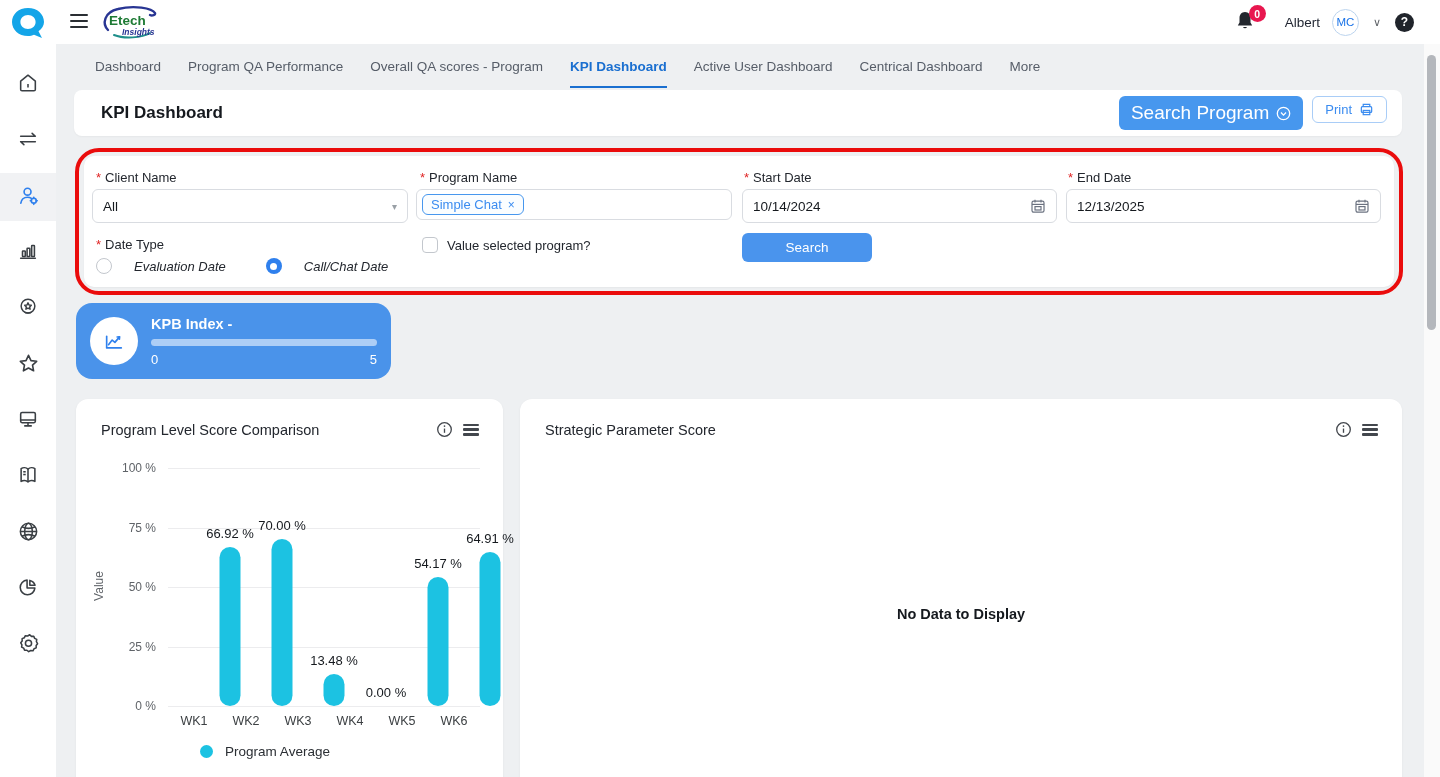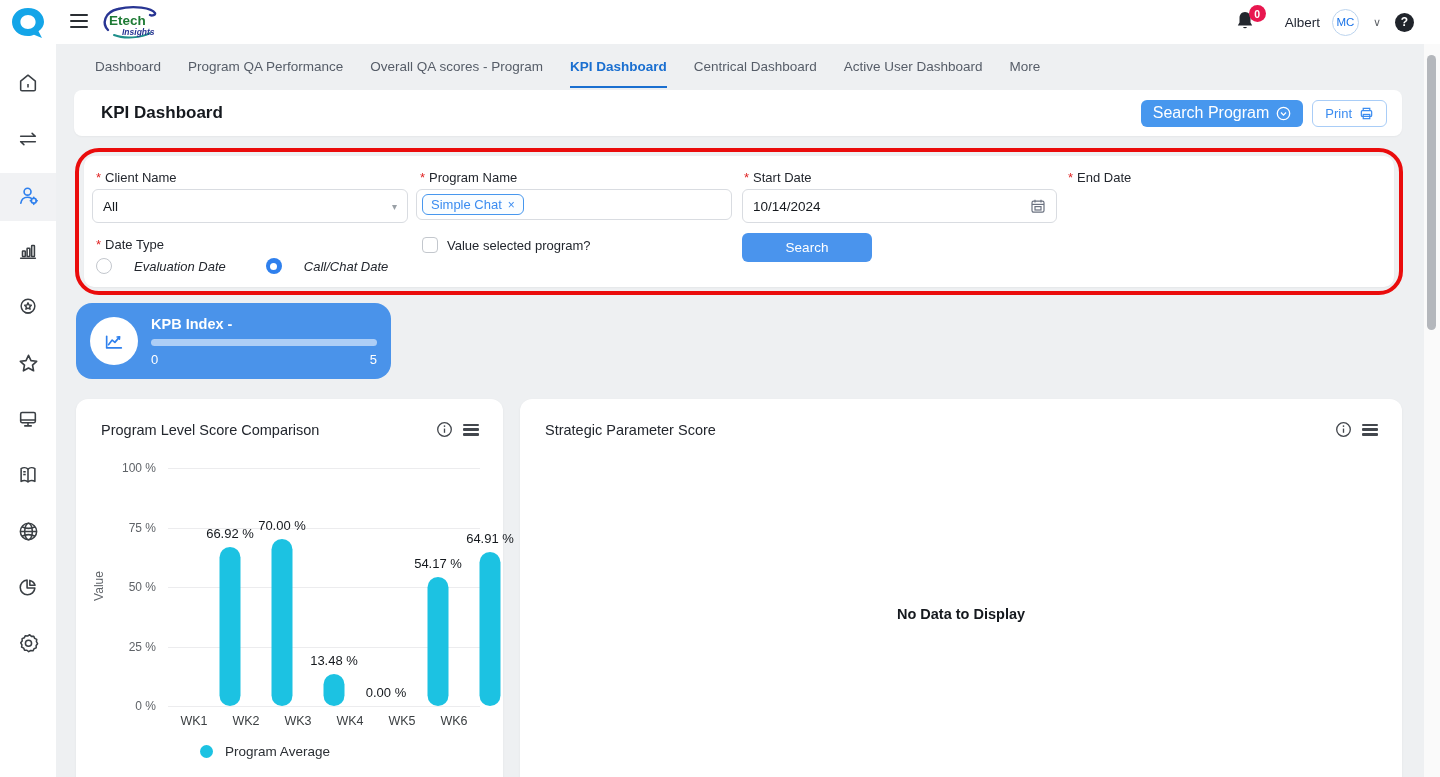--- a/index.html
+++ b/index.html
@@ -39,22 +39,22 @@
   .tabs { position:absolute; left:39px; top:0; height:44px; display:flex; gap:27px; align-items:center; }
   .tab { font-size:13.5px; color:#565d68; cursor:pointer; height:44px; display:flex; align-items:center;
     border-bottom:2.5px solid transparent; padding-top:2px; }
   .tab.active { color:#1a6fd0; border-bottom-color:#1a6fd0; font-weight:bold; }
 
   
   .title-card { position:absolute; left:18px; top:46px; width:1328px; height:46px; background:#fff; border-radius:8px;
     box-shadow:0 1px 2px rgba(0,0,0,0.04); display:flex; align-items:center; }
   .page-title { font-size:17px; font-weight:bold; color:#15191e; margin-left:27px; }
   .title-actions { margin-left:auto; margin-right:15px; display:flex; gap:9px; }
-  .btn-primary { background:#4797ee; color:#fff; border:none; border-radius:6px; height:27px; padding:0 12px;
-    font-size:16px; display:flex; align-items:center; gap:7px; cursor:pointer; font-family:inherit; }
+  .btn-primary { background:#4797ee; color:#fff; border:none; border-radius:6px; height:34px; padding:0 12px;
+    font-size:19px; display:flex; align-items:center; gap:7px; cursor:pointer; font-family:inherit; }
   .btn-outline { background:#fff; color:#3b8cf0; border:1px solid #a9cdf7; border-radius:6px; height:27px; padding:0 12px;
     font-size:13px; display:flex; align-items:center; gap:7px; cursor:pointer; font-family:inherit; }
 
   
   .red-annotation { position:absolute; left:19px; top:104px; width:1328px; height:147px; border:4px solid #ea0c0c;
     border-radius:24px; pointer-events:none; z-index:15; }
 
   
   .filter-card { position:absolute; left:28px; top:112px; width:1310px; height:131px; background:#fff; border-radius:10px;
     box-shadow:0 1px 2px rgba(0,0,0,0.04); }
@@ -220,22 +220,22 @@
   </div>
 </div>
 
 <div class="content">
 
   <div class="tabs" id="tabbar">
       <div class="tab">Dashboard</div>
       <div class="tab">Program QA Performance</div>
       <div class="tab">Overall QA scores - Program</div>
       <div class="tab active">KPI Dashboard</div>
+      <div class="tab">Active User Dashboard</div>
       <div class="tab">Centrical Dashboard</div>
-      <div class="tab">Active User Dashboard</div>
       <div class="tab">More</div>
     </div>
 
   <div class="title-card">
     <div class="page-title">KPI Dashboard</div>
     <div class="title-actions">
       <button class="btn-primary">
         <span>Search Program</span>
         <svg width="15" height="15" viewBox="0 0 16 16" fill="none" stroke="#fff" stroke-width="1.4">
             <circle cx="8" cy="8" r="6.6"></circle>
@@ -276,20 +276,30 @@
       <svg class="cal" width="16" height="16" viewBox="0 0 16 16" fill="none" stroke="#6b7280" stroke-width="1.2">
           <rect x="2" y="3.2" width="12" height="11" rx="1.6"></rect>
           <line x1="5" y1="1.8" x2="5" y2="4.4"></line>
           <line x1="11" y1="1.8" x2="11" y2="4.4"></line>
           <line x1="2" y1="6.4" x2="14" y2="6.4"></line>
           <rect x="5" y="8.6" width="6" height="3.4"></rect>
         </svg>
     </div>
 
     <div class="f-label" style="left:984px; top:14px;"><span class="req">*</span><span>End Date</span></div>
+    <div class="f-input" style="left:982px; top:33px; width:315px;">
+      <span>12/13/2025</span>
+      <svg class="cal" width="16" height="16" viewBox="0 0 16 16" fill="none" stroke="#6b7280" stroke-width="1.2">
+          <rect x="2" y="3.2" width="12" height="11" rx="1.6"></rect>
+          <line x1="5" y1="1.8" x2="5" y2="4.4"></line>
+          <line x1="11" y1="1.8" x2="11" y2="4.4"></line>
+          <line x1="2" y1="6.4" x2="14" y2="6.4"></line>
+          <rect x="5" y="8.6" width="6" height="3.4"></rect>
+        </svg>
+    </div>
 
     <div class="f-label" style="left:12px; top:81px;"><span class="req">*</span><span>Date Type</span></div>
     <div class="radio-row" style="left:12px; top:102px;">
       <span class="radio"></span>
       <span>Evaluation Date</span>
       <span class="radio checked" style="margin-left:18px;"></span>
       <span>Call/Chat Date</span>
     </div>
 
     <div class="check-row" style="left:338px; top:81px;">

